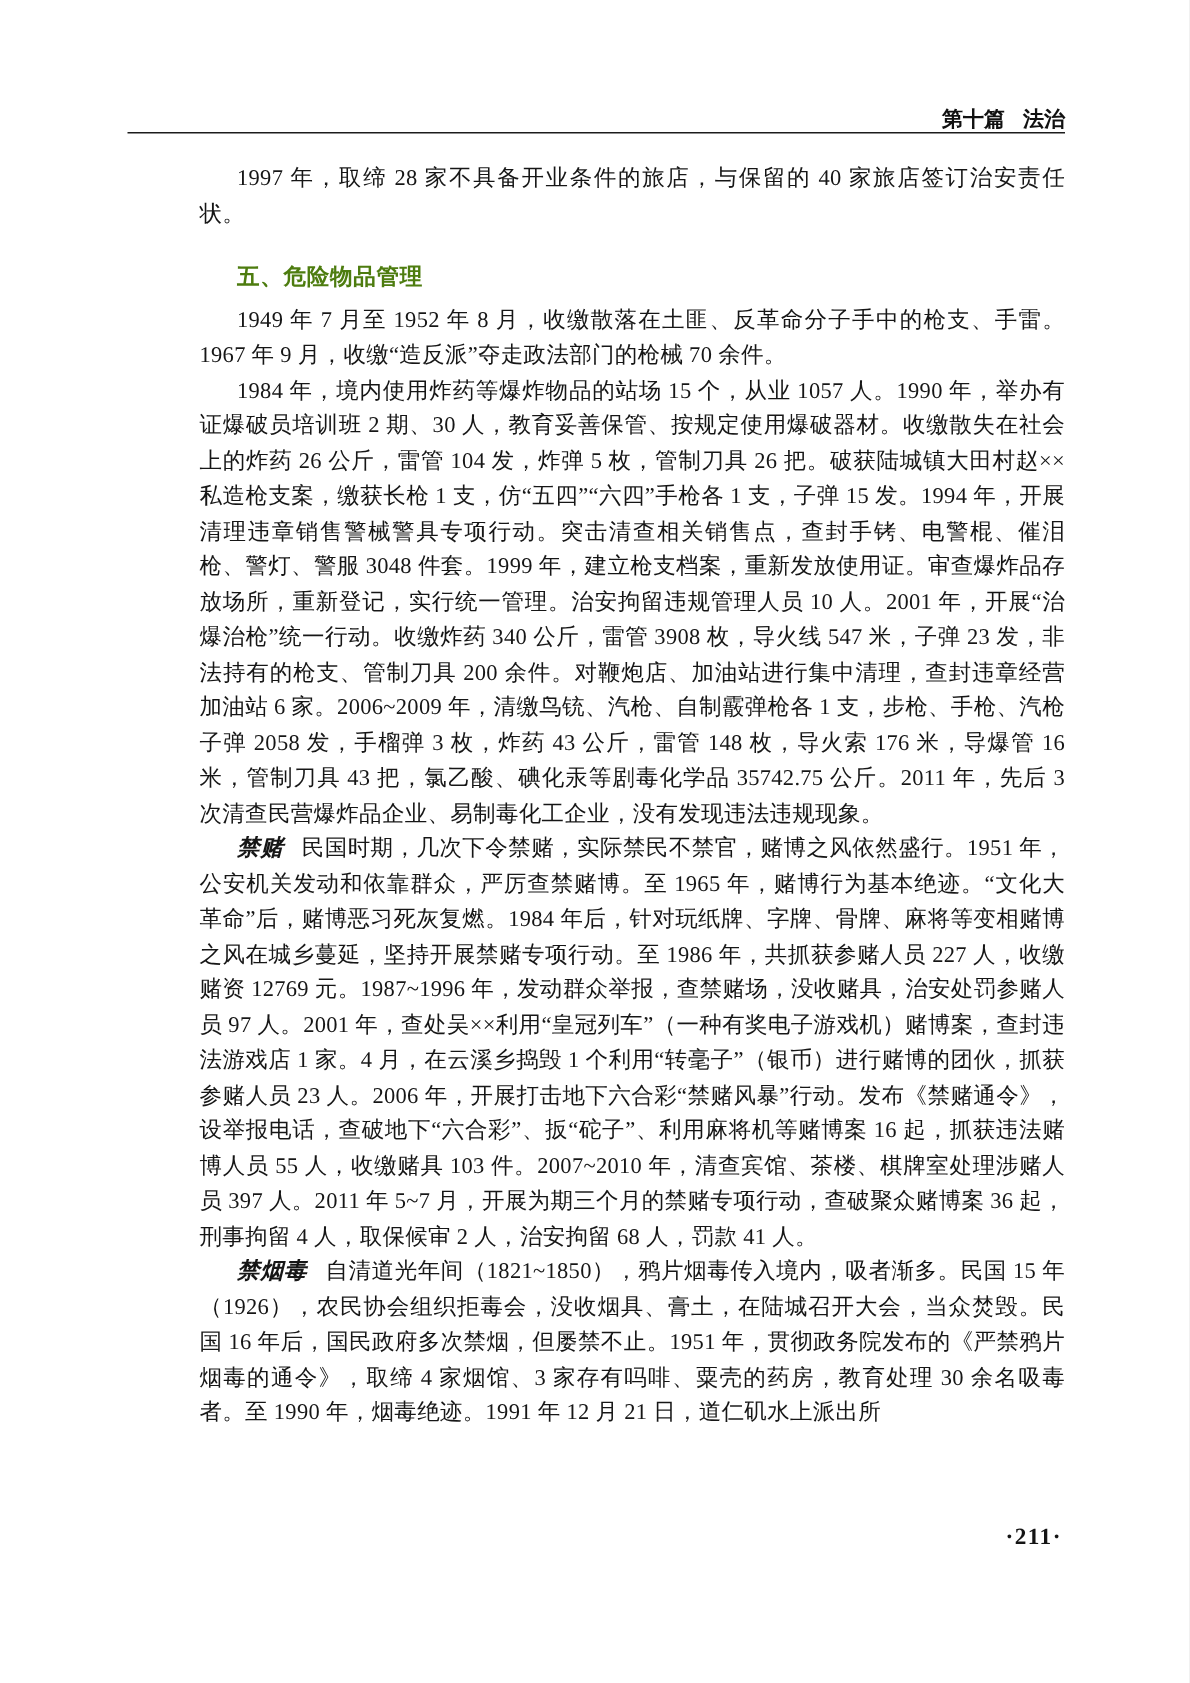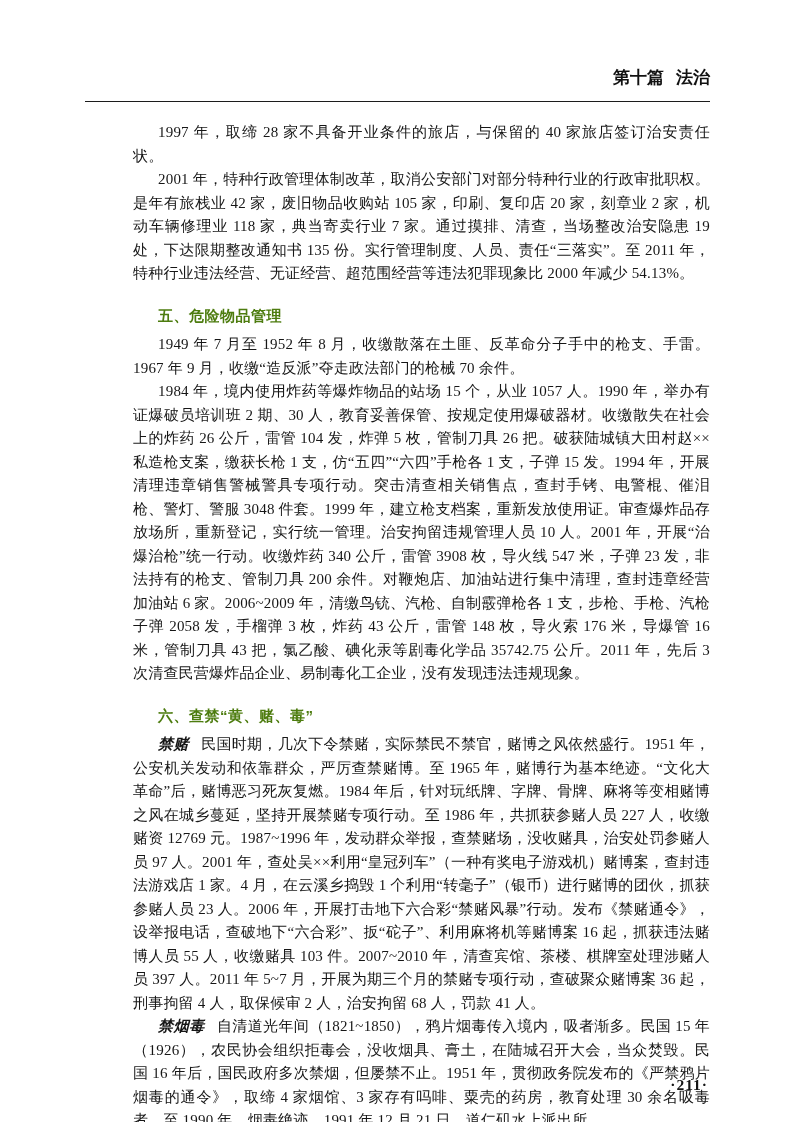--- a/index.html
+++ b/index.html
@@ -11,26 +11,25 @@
     background: #ffffff;
     box-sizing: border-box;
     padding: 70px 83px 0 85px;
     font-family: "Liberation Serif", "DejaVu Serif", serif;
     color: #161616;
     overflow: hidden;
   }
   
   .running-header {
     text-align: right;
-    font-family: Liberation Mono, monospace;
+    font-family: Liberation Sans, sans-serif;
     font-weight: 700;
-    font-size: 17px;
+    font-size: 14px;
     line-height: 18px;
     color: #111;
-    padding-bottom: 13px;
     border-bottom: 1.5px solid #1c1c1c;
   }
   .running-header .sec-title { margin-left: 12px; }
   
   .body-text {
     margin-top: 19px;
     font-size: 15px;
     line-height: 23.5px;
     text-align: justify;
     letter-spacing: 0.2px;
@@ -51,21 +50,21 @@
     color: #4d7c0f;
   }
   .entry-lead {
     font-weight: 700;
     font-style: italic;
     margin-right: 12px;
     letter-spacing: 0.5px;
   }
   .page-number {
     position: absolute;
-    top: 1076px;
+    top: 1016px;
     right: 85px;
     font-size: 15.5px;
     font-weight: 700;
     letter-spacing: 1px;
     font-family: "Liberation Serif", "DejaVu Serif", serif;
     color: #141414;
   }
 </style>
 </head>
 <body>
@@ -73,29 +72,27 @@
 <div class="page">
 
   <header class="running-header">
     <span>第十篇</span><span class="sec-title">法治</span>
   </header>
 
   <main class="body-text">
 
     <p>1997 年，取缔 28 家不具备开业条件的旅店，与保留的 40 家旅店签订治安责任状。</p>
 
-    <p>2001 年，特种行政管理体制改革，取消公安部门对部分特种行业的行政审批职权。是年有旅栈业 42 家，废旧物品收购站 105 家，印刷、复印店 20 家，刻章业 2 家，机动车辆修理业 118 家，典当寄卖行业 7 家。通过摸排、清查，当场整改治安隐患 19 处，下达限期整改通知书 135 份。实行管理制度、人员、责任“三落实”。至 2011 年，特种行业违法经营、无证经营、超范围经营等违法犯罪现象比 2000 年减少 54.13%。</p>
 
     <h3 class="sec-heading">五、危险物品管理</h3>
 
     <p>1949 年 7 月至 1952 年 8 月，收缴散落在土匪、反革命分子手中的枪支、手雷。1967 年 9 月，收缴“造反派”夺走政法部门的枪械 70 余件。</p>
 
     <p>1984 年，境内使用炸药等爆炸物品的站场 15 个，从业 1057 人。1990 年，举办有证爆破员培训班 2 期、30 人，教育妥善保管、按规定使用爆破器材。收缴散失在社会上的炸药 26 公斤，雷管 104 发，炸弹 5 枚，管制刀具 26 把。破获陆城镇大田村赵××私造枪支案，缴获长枪 1 支，仿“五四”“六四”手枪各 1 支，子弹 15 发。1994 年，开展清理违章销售警械警具专项行动。突击清查相关销售点，查封手铐、电警棍、催泪枪、警灯、警服 3048 件套。1999 年，建立枪支档案，重新发放使用证。审查爆炸品存放场所，重新登记，实行统一管理。治安拘留违规管理人员 10 人。2001 年，开展“治爆治枪”统一行动。收缴炸药 340 公斤，雷管 3908 枚，导火线 547 米，子弹 23 发，非法持有的枪支、管制刀具 200 余件。对鞭炮店、加油站进行集中清理，查封违章经营加油站 6 家。2006~2009 年，清缴鸟铳、汽枪、自制霰弹枪各 1 支，步枪、手枪、汽枪子弹 2058 发，手榴弹 3 枚，炸药 43 公斤，雷管 148 枚，导火索 176 米，导爆管 16 米，管制刀具 43 把，氯乙酸、碘化汞等剧毒化学品 35742.75 公斤。2011 年，先后 3 次清查民营爆炸品企业、易制毒化工企业，没有发现违法违规现象。</p>
 
-    <h3 class="sec-heading">六、查禁“黄、赌、毒”</h3>
 
     <p><b class="entry-lead">禁赌</b><span>民国时期，几次下令禁赌，实际禁民不禁官，赌博之风依然盛行。1951 年，公安机关发动和依靠群众，严厉查禁赌博。至 1965 年，赌博行为基本绝迹。“文化大革命”后，赌博恶习死灰复燃。1984 年后，针对玩纸牌、字牌、骨牌、麻将等变相赌博之风在城乡蔓延，坚持开展禁赌专项行动。至 1986 年，共抓获参赌人员 227 人，收缴赌资 12769 元。1987~1996 年，发动群众举报，查禁赌场，没收赌具，治安处罚参赌人员 97 人。2001 年，查处吴××利用“皇冠列车”（一种有奖电子游戏机）赌博案，查封违法游戏店 1 家。4 月，在云溪乡捣毁 1 个利用“转毫子”（银币）进行赌博的团伙，抓获参赌人员 23 人。2006 年，开展打击地下六合彩“禁赌风暴”行动。发布《禁赌通令》，设举报电话，查破地下“六合彩”、扳“砣子”、利用麻将机等赌博案 16 起，抓获违法赌博人员 55 人，收缴赌具 103 件。2007~2010 年，清查宾馆、茶楼、棋牌室处理涉赌人员 397 人。2011 年 5~7 月，开展为期三个月的禁赌专项行动，查破聚众赌博案 36 起，刑事拘留 4 人，取保候审 2 人，治安拘留 68 人，罚款 41 人。</span></p>
 
     <p><b class="entry-lead">禁烟毒</b><span>自清道光年间（1821~1850），鸦片烟毒传入境内，吸者渐多。民国 15 年（1926），农民协会组织拒毒会，没收烟具、膏土，在陆城召开大会，当众焚毁。民国 16 年后，国民政府多次禁烟，但屡禁不止。1951 年，贯彻政务院发布的《严禁鸦片烟毒的通令》，取缔 4 家烟馆、3 家存有吗啡、粟壳的药房，教育处理 30 余名吸毒者。至 1990 年，烟毒绝迹。1991 年 12 月 21 日，道仁矶水上派出所</span></p>
 
   </main>
 
   <div class="page-number">·211·</div>
 
 </div>

